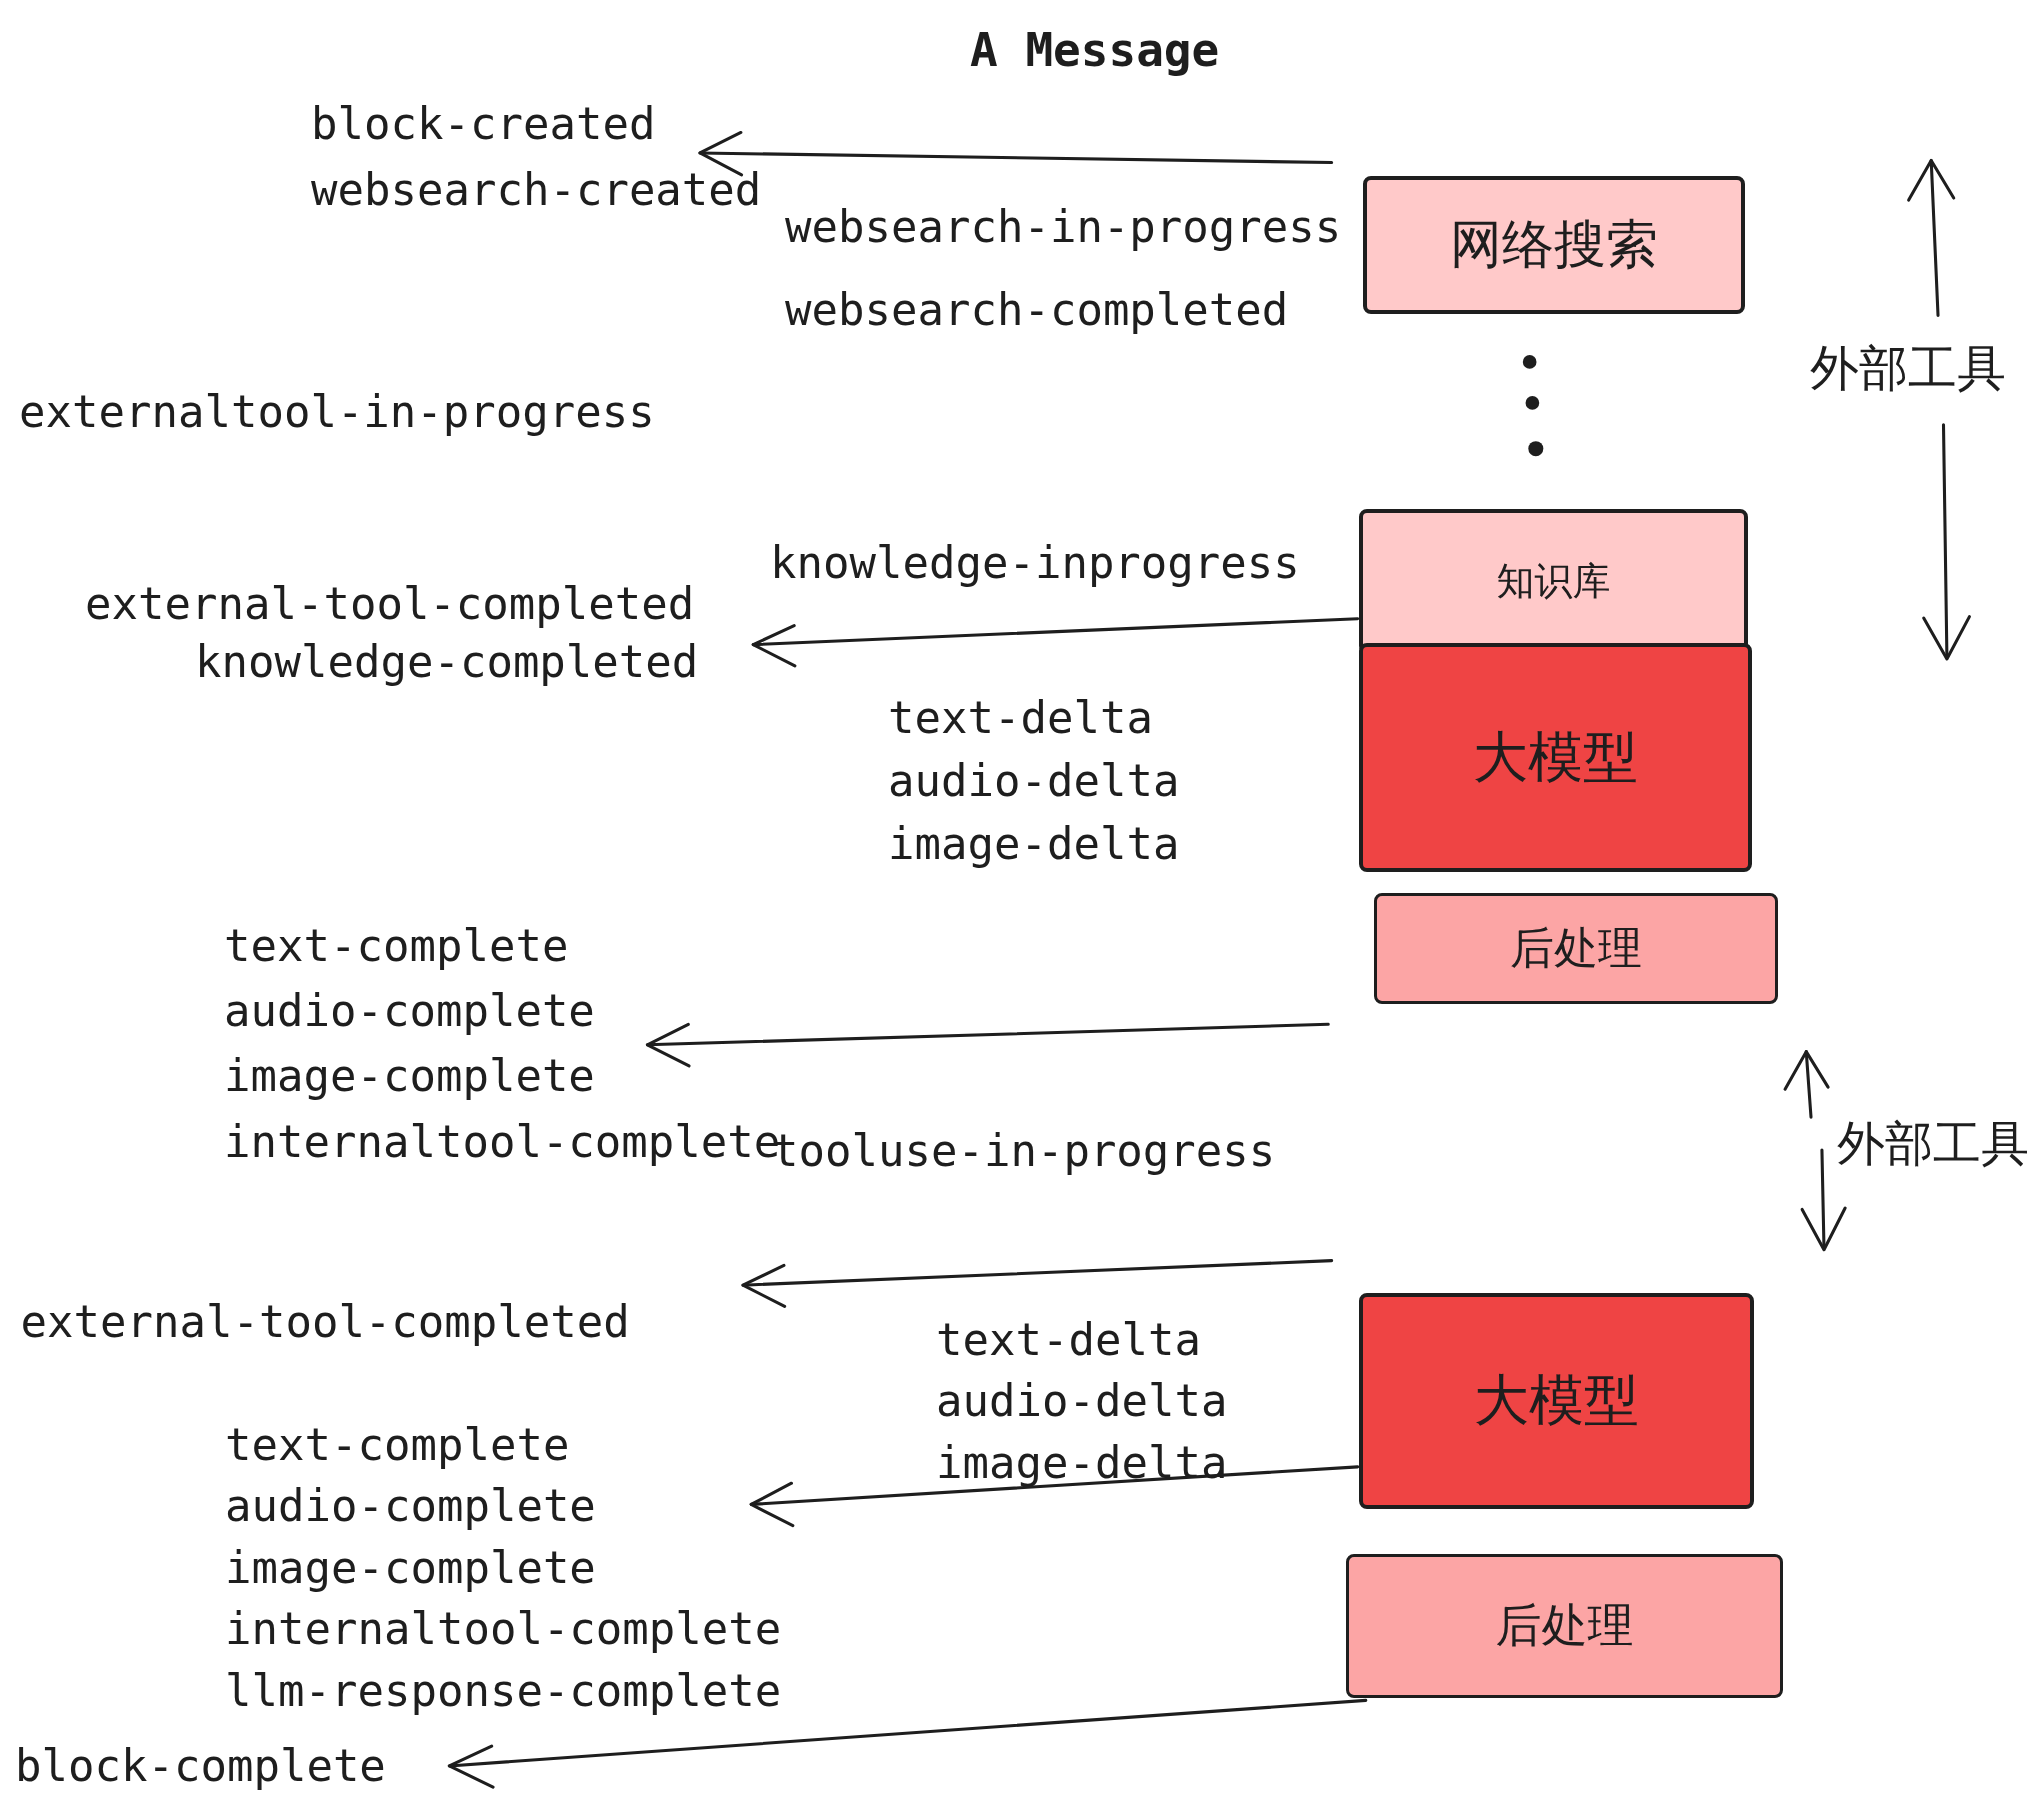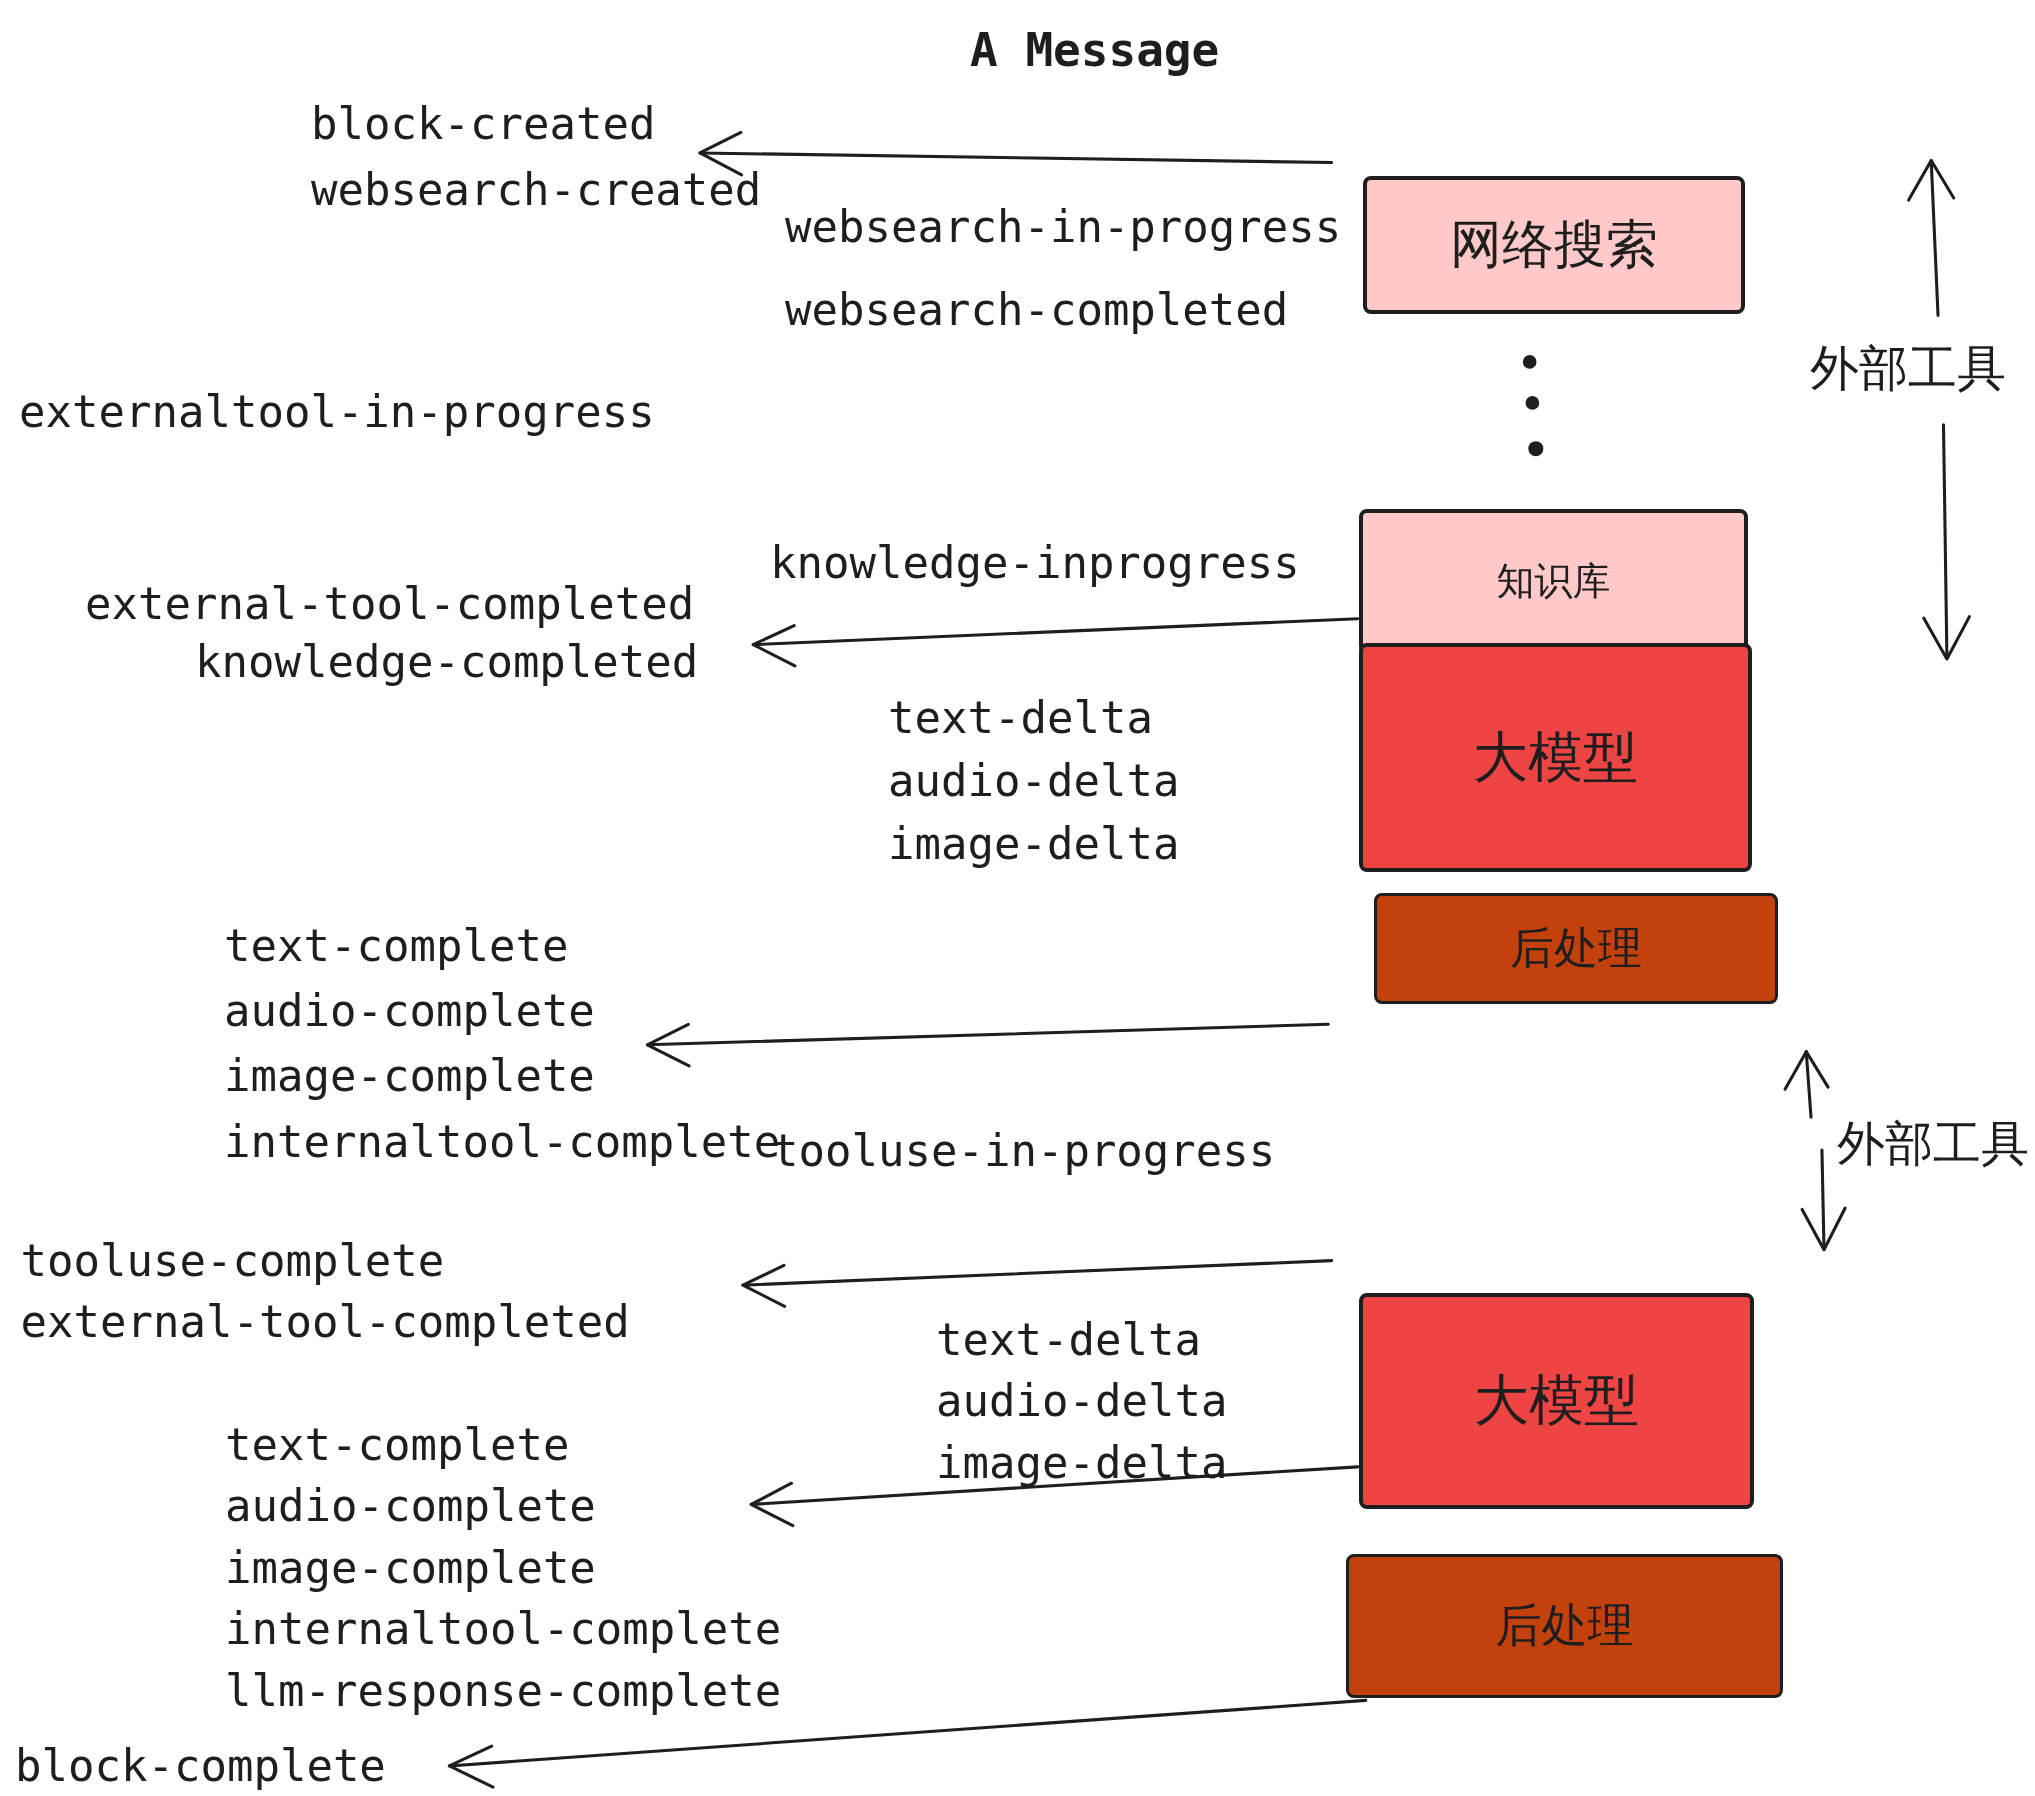--- a/index.html
+++ b/index.html
@@ -24,21 +24,21 @@
   .box{
     position:absolute;box-sizing:border-box;
     border:4.1px solid #1e1e1e;border-radius:8px;
     display:flex;align-items:center;justify-content:center;
     font-family:"DejaVu Sans","Liberation Sans",sans-serif;
     color:#1e1e1e;font-weight:500;white-space:nowrap;
   }
   .box--pink{background:#ffc9c9;}
   .box--green{background:#ef4444;}
   .box--yellow{background:#ffec99;}
-  .box--white{background:#c2410c;}
+  .box--white{background:#fca5a5;}
   .side-label{
     position:absolute;font-size:49px;white-space:nowrap;
     font-family:"DejaVu Sans","Liberation Sans",sans-serif;
     color:#1e1e1e;font-weight:500;
   }
   svg.overlay{position:absolute;left:0;top:0;pointer-events:none;}
 </style>
 </head>
 <body>
 
@@ -55,21 +55,20 @@
   <div class="ev" style="left:85px;top:581px">external-tool-completed</div>
   <div class="ev" style="left:195px;top:639px">knowledge-completed</div>
   <div class="ev" style="left:888px;top:695px">text-delta</div>
   <div class="ev" style="left:888px;top:758px">audio-delta</div>
   <div class="ev" style="left:888px;top:821px">image-delta</div>
   <div class="ev" style="left:224px;top:923px">text-complete</div>
   <div class="ev" style="left:224px;top:988px">audio-complete</div>
   <div class="ev" style="left:224px;top:1053px">image-complete</div>
   <div class="ev" style="left:224px;top:1119px">internaltool-complete</div>
   <div class="ev" style="left:772px;top:1128px">tooluse-in-progress</div>
-  <div class="ev" style="left:20.5px;top:1238px">tooluse-complete</div>
   <div class="ev" style="left:20.5px;top:1299px">external-tool-completed</div>
   <div class="ev" style="left:225px;top:1422px">text-complete</div>
   <div class="ev" style="left:225px;top:1483px">audio-complete</div>
   <div class="ev" style="left:225px;top:1545px">image-complete</div>
   <div class="ev" style="left:225px;top:1606px">internaltool-complete</div>
   <div class="ev" style="left:225px;top:1668px">llm-response-complete</div>
   <div class="ev" style="left:15px;top:1743px">block-complete</div>
   <div class="ev" style="left:936px;top:1317px">text-delta</div>
   <div class="ev" style="left:936px;top:1378px">audio-delta</div>
   <div class="ev" style="left:936px;top:1440px">image-delta</div>

